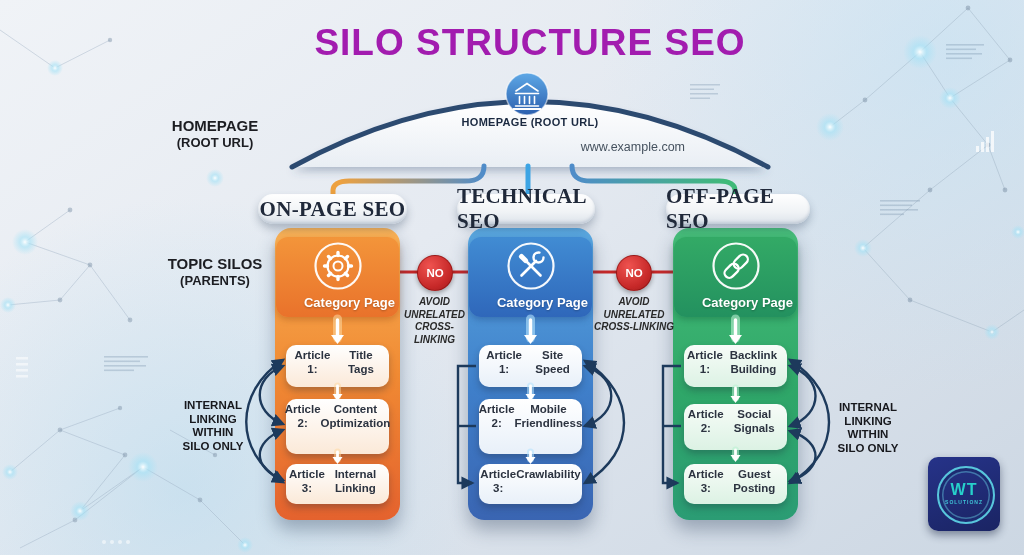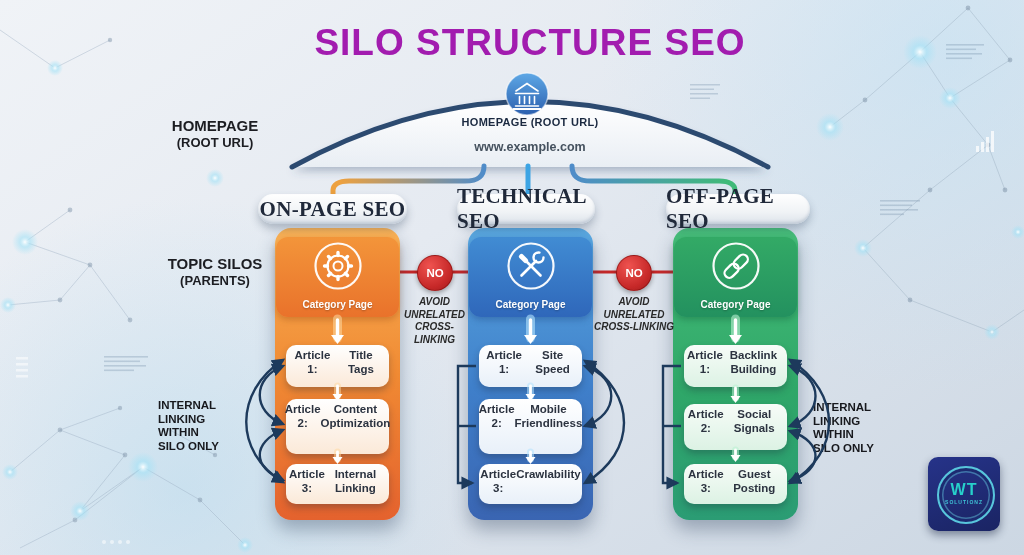--- a/index.html
+++ b/index.html
@@ -16,30 +16,30 @@
   #fg-overlay{z-index:6;pointer-events:none;}
 
   .title{
     position:absolute;left:18px;top:22px;width:1024px;text-align:center;z-index:4;
     font-size:37px;font-weight:800;letter-spacing:1px;color:#a21caf;
   }
 
   
   .dome-heading{position:absolute;left:375px;top:116px;width:310px;text-align:center;z-index:4;
     font-size:11px;font-weight:800;color:#1a2940;letter-spacing:.3px;}
-  .dome-url{position:absolute;left:375px;top:140px;width:310px;text-align:center;z-index:4;
-    font-size:12.5px;font-weight:700;color:#46525f;}
+  .dome-url{position:absolute;left:375px;top:140px;width:310px;text-align:right;z-index:4;
+    font-size:12.5px;font-weight:400;color:#46525f;}
 
   
   .side-label{position:absolute;text-align:center;z-index:4;color:#1c1d22;font-weight:800;}
   .lbl-homepage{left:150px;top:117px;width:130px;}
   .lbl-topic{left:150px;top:255px;width:130px;}
   .side-label .l1{display:block;font-size:15px;line-height:18px;}
   .side-label .l2{display:block;font-size:13px;line-height:16px;}
-  .lbl-internal{position:absolute;width:110px;text-align:left;z-index:4;color:#17181d;
+  .lbl-internal{position:absolute;width:110px;text-align:center;z-index:4;color:#17181d;
     font-size:11.5px;font-weight:800;line-height:13.5px;}
   .lbl-internal-left{left:158px;top:399px;}
   .lbl-internal-right{left:813px;top:401px;}
   .lbl-internal span{display:block;}
 
   
   .pill{position:absolute;top:194px;height:30px;z-index:5;border-radius:16px;
     background:linear-gradient(180deg,#ffffff 0%,#f0f3f6 60%,#dde3ea 100%);
     box-shadow:0 5px 9px rgba(44,62,90,.30), inset 0 -2px 3px rgba(168,180,196,.55);
     display:flex;align-items:center;justify-content:center;
@@ -54,21 +54,21 @@
   .col-orange{left:275px;background:linear-gradient(180deg,#f9b257 0%,#f08a33 50%,#e4622e 100%);}
   .col-blue  {left:468px;background:linear-gradient(180deg,#5aa8e0 0%,#3f7fca 55%,#3a65b2 100%);}
   .col-green {left:673px;background:linear-gradient(180deg,#47be7a 0%,#2fa768 55%,#2b9c74 100%);}
 
   .cat{position:absolute;left:1px;top:9px;width:123px;height:80px;border-radius:12px;}
   .col-orange .cat{background:linear-gradient(180deg,#f3953a,#e9722b);box-shadow:0 3px 6px rgba(150,70,15,.35);}
   .col-blue .cat  {background:linear-gradient(180deg,#418cd3,#2f67ba);box-shadow:0 3px 6px rgba(25,60,120,.35);}
   .col-green .cat {background:linear-gradient(180deg,#33aa66,#23915f);box-shadow:0 3px 6px rgba(15,90,55,.35);}
   .cat svg{position:absolute;left:50%;top:3px;transform:translateX(-50%);}
   .cat-label{position:absolute;bottom:7px;width:100%;text-align:center;color:#ffffff;
-    font-size:10px;font-weight:700;text-shadow:0 1px 2px rgba(0,0,0,.28);}
+    font-size:13px;font-weight:700;text-shadow:0 1px 2px rgba(0,0,0,.28);margin-left:12px;}
 
   .article{position:absolute;left:11px;width:103px;border-radius:10px;box-sizing:border-box;
     display:flex;flex-direction:row;justify-content:center;text-align:center;
     font-size:11.5px;font-weight:700;line-height:14px;color:#2c3340;padding:3px 3px;
     box-shadow:0 4px 7px rgba(30,40,60,.30);}
   .col-orange .article{background:linear-gradient(180deg,#ffffff,#fbe9d8);}
   .col-blue .article  {background:linear-gradient(180deg,#ffffff,#e8f0f9);}
   .col-green .article {background:linear-gradient(180deg,#f7fcf8,#dcf2e4);}
   .article .a-label{display:block;}
   .article .a-topic{display:block;}

